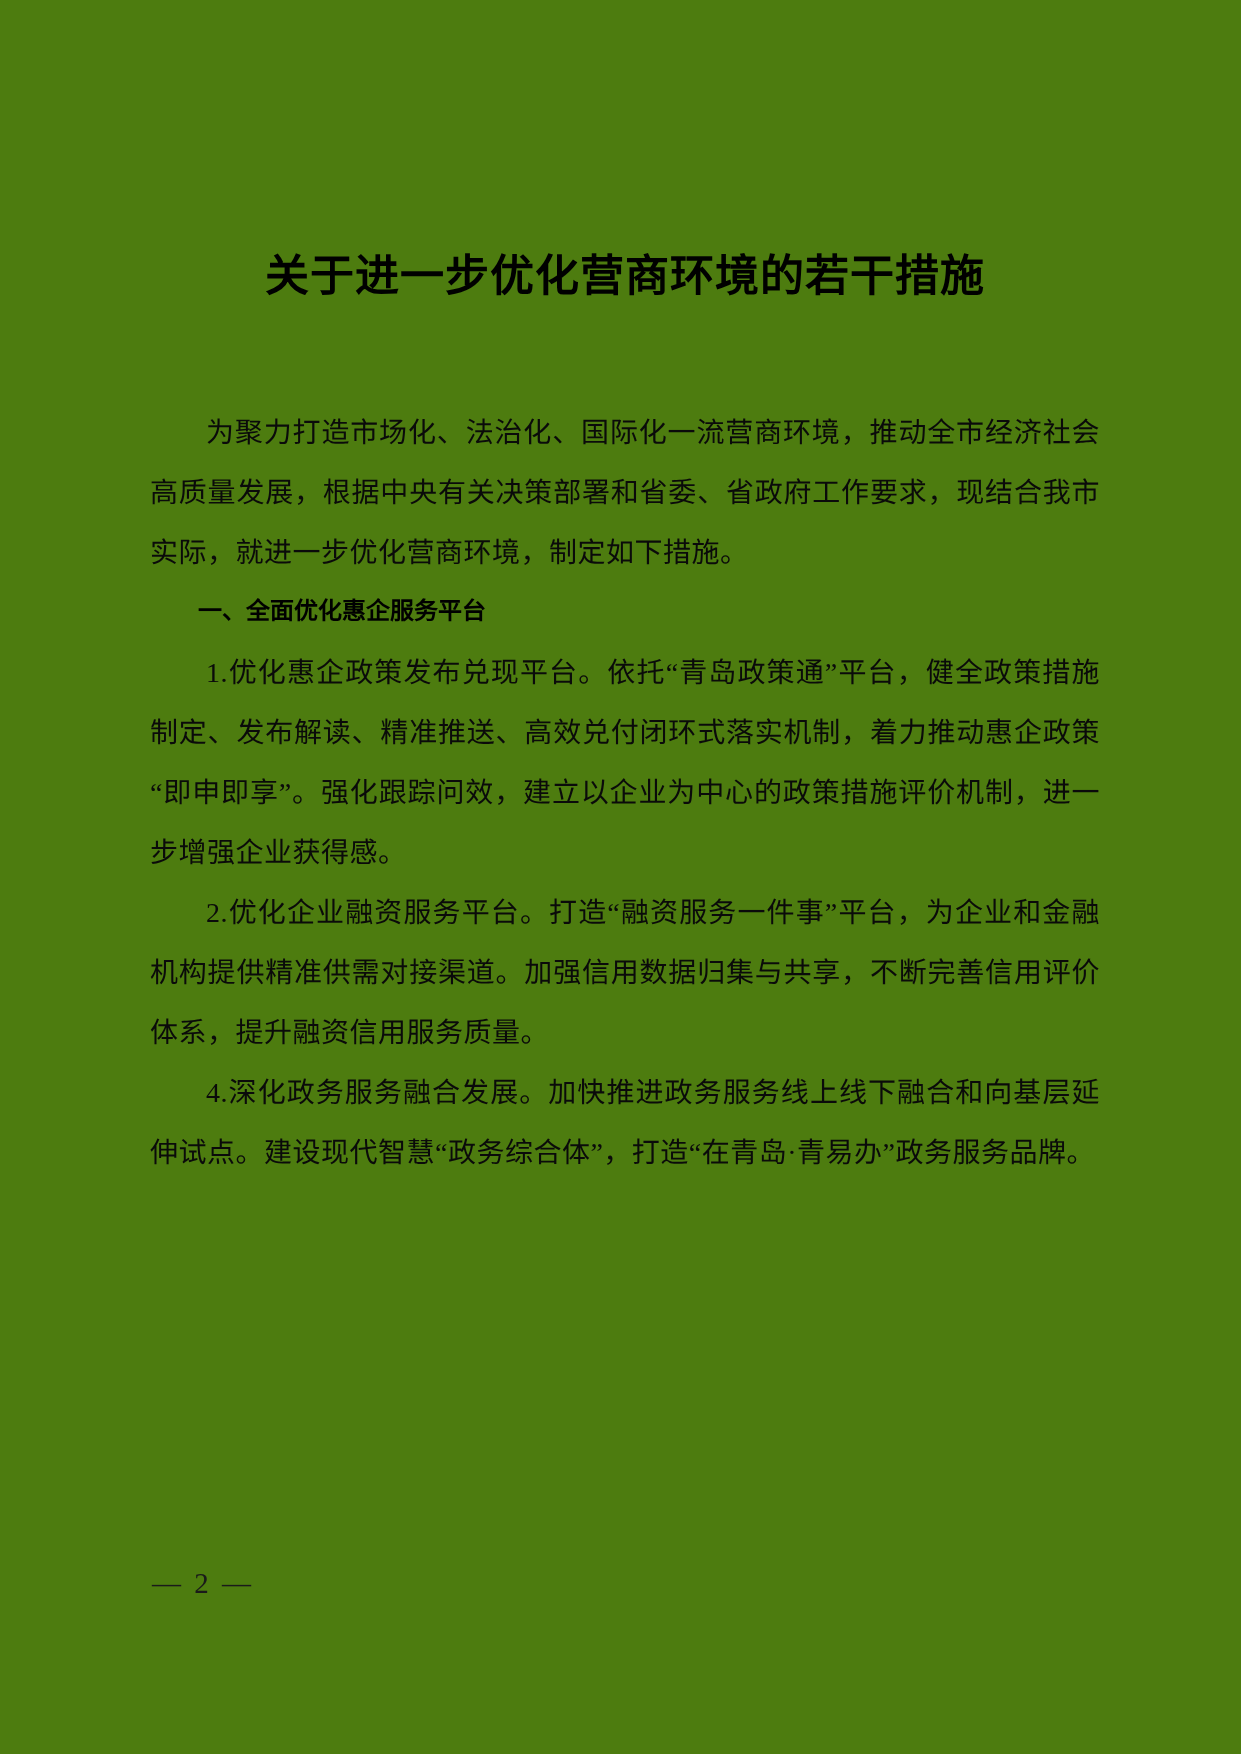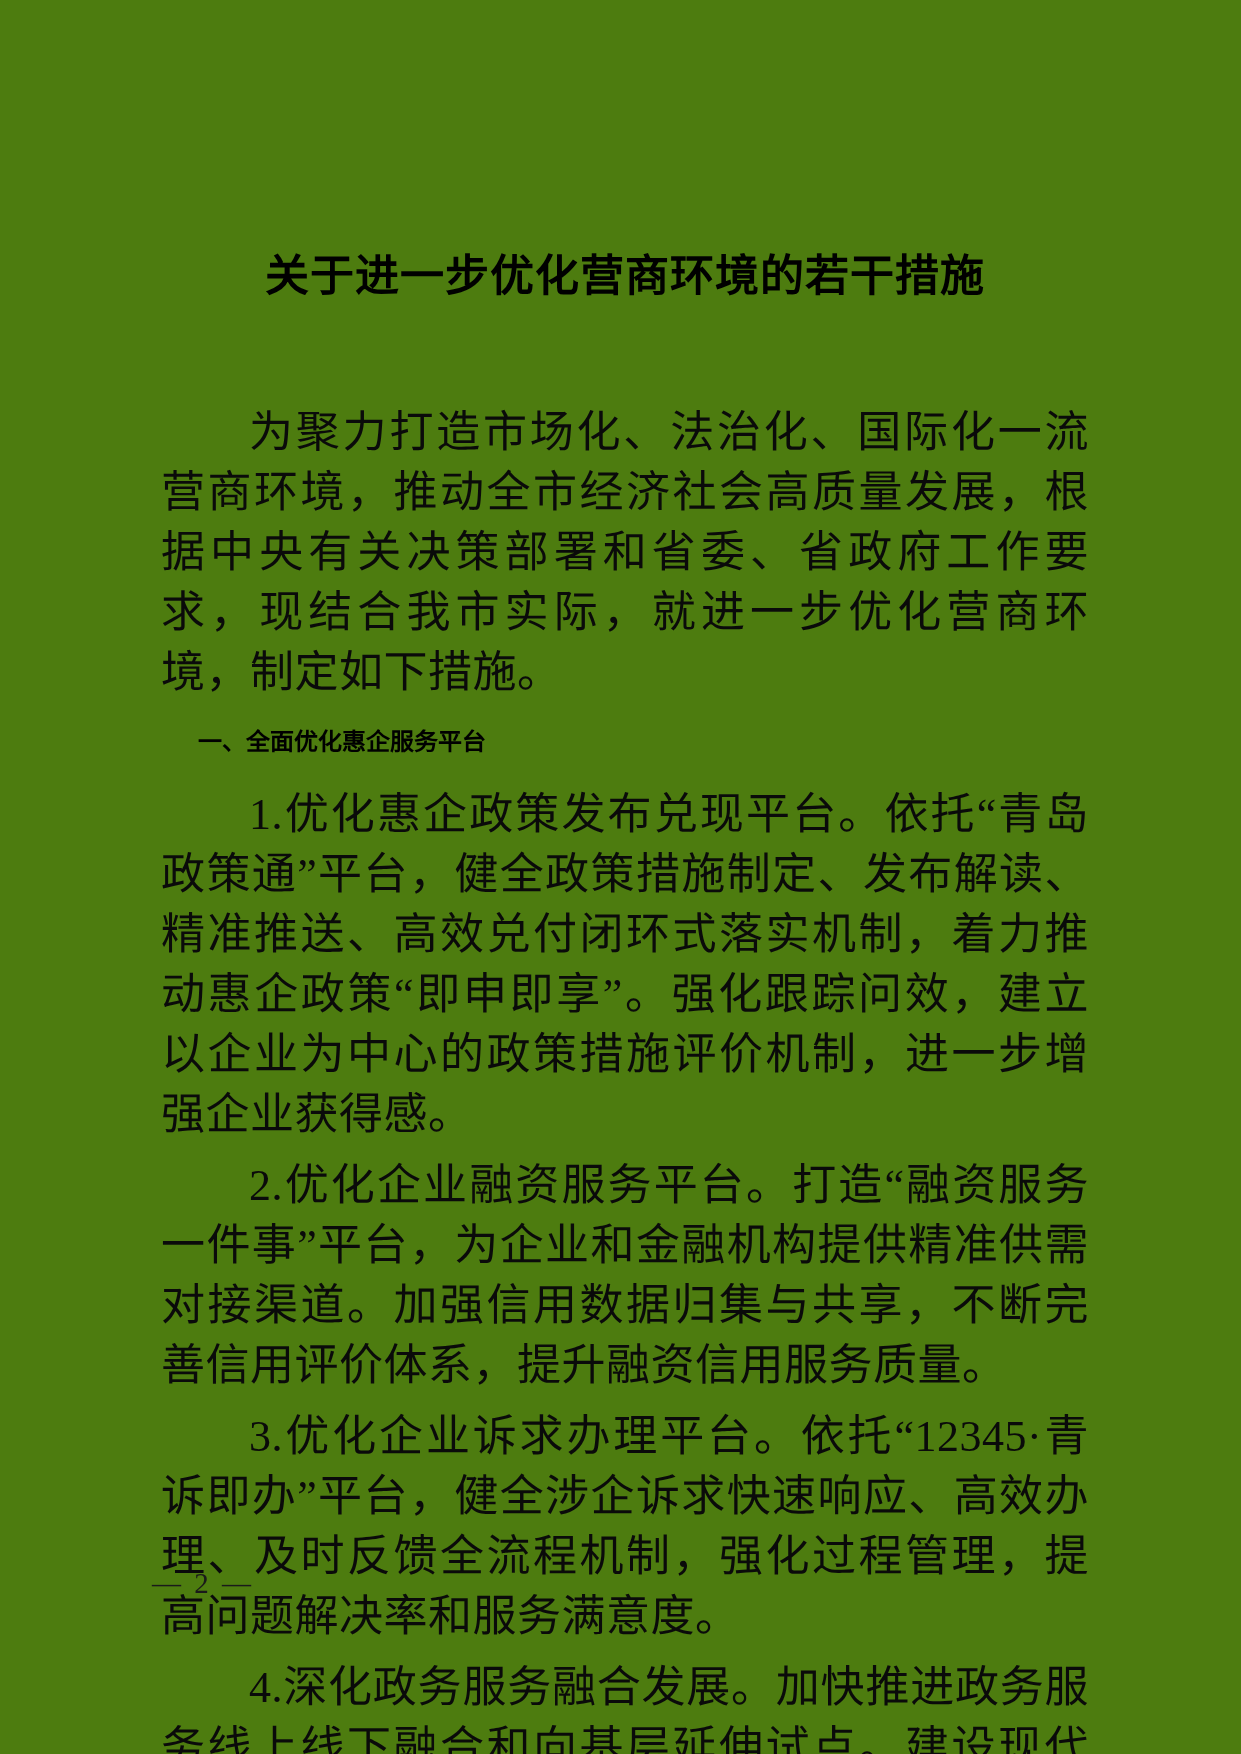--- a/index.html
+++ b/index.html
@@ -27,23 +27,23 @@
     padding: 0;
     text-align: center;
     font-size: 44px;
     line-height: 62px;
     font-weight: 700;
     letter-spacing: 1px;
     font-family: "Liberation Serif", "DejaVu Serif", serif;
     color: #000000;
   }
   .para {
-    margin: 11px;
+    margin: 0;
     padding: 0;
-    font-size: 44px;
+    font-size: 28px;
     line-height: 60px;
     text-indent: 2em;
     text-align: justify;
     text-justify: inter-character;
     letter-spacing: 0.5px;
     color: #0a0a0a;
   }
   .section-heading {
     margin: 0;
     padding: 0;
@@ -74,21 +74,20 @@
     <h1 class="doc-title">关于进一步优化营商环境的若干措施</h1>
 
     <p class="para">为聚力打造市场化、法治化、国际化一流营商环境，推动全市经济社会高质量发展，根据中央有关决策部署和省委、省政府工作要求，现结合我市实际，就进一步优化营商环境，制定如下措施。</p>
 
     <h2 class="section-heading">一、全面优化惠企服务平台</h2>
 
     <p class="para">1.优化惠企政策发布兑现平台。依托“青岛政策通”平台，健全政策措施制定、发布解读、精准推送、高效兑付闭环式落实机制，着力推动惠企政策“即申即享”。强化跟踪问效，建立以企业为中心的政策措施评价机制，进一步增强企业获得感。</p>
 
     <p class="para">2.优化企业融资服务平台。打造“融资服务一件事”平台，为企业和金融机构提供精准供需对接渠道。加强信用数据归集与共享，不断完善信用评价体系，提升融资信用服务质量。</p>
 
-    <p class="para">3.优化企业诉求办理平台。依托“12345·青诉即办”平台，健全涉企诉求快速响应、高效办理、及时反馈全流程机制，强化过程管理，提高问题解决率和服务满意度。</p>
 
 
     <p class="para">4.深化政务服务融合发展。加快推进政务服务线上线下融合和向基层延伸试点。建设现代智慧“政务综合体”，打造“在青岛·青易办”政务服务品牌。</p>
 
   </div>
 
   <div class="page-number">— 2 —</div>
 </div>
 
 </body></html>

